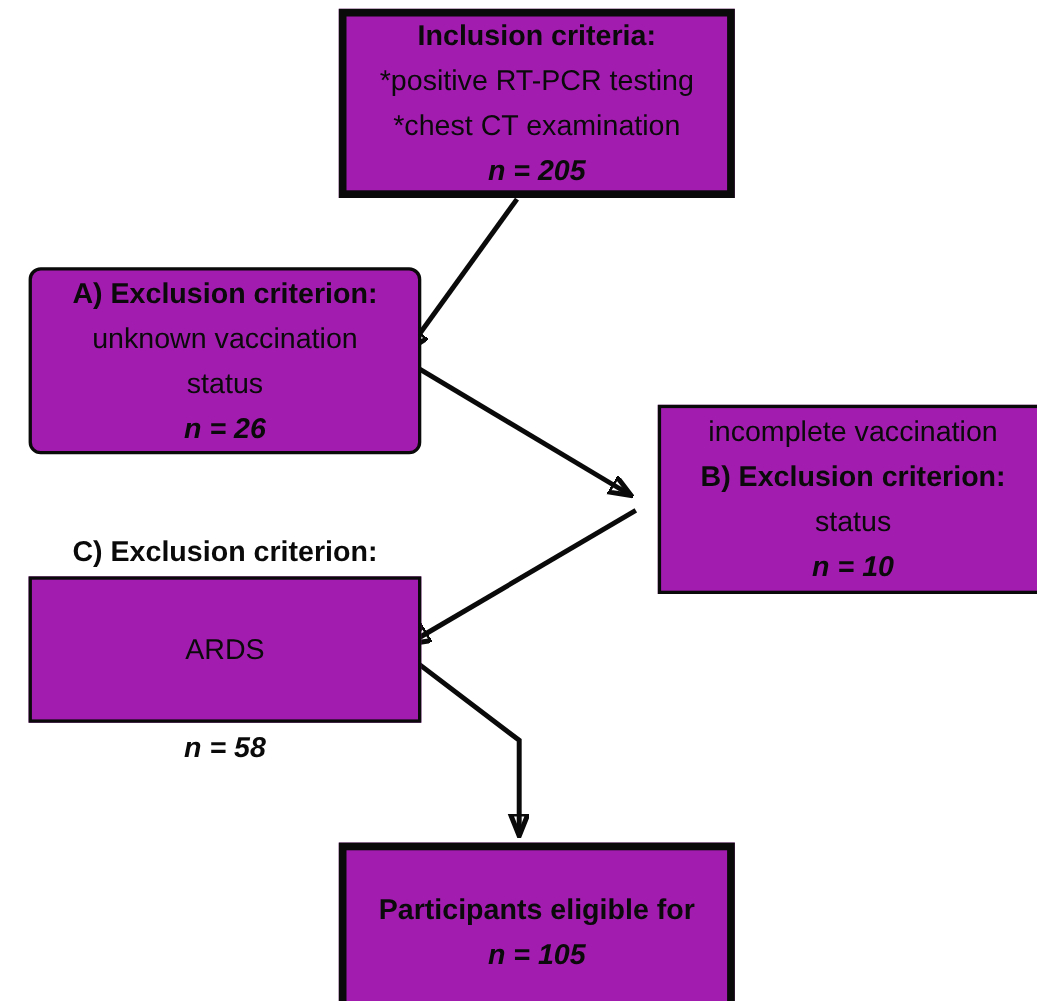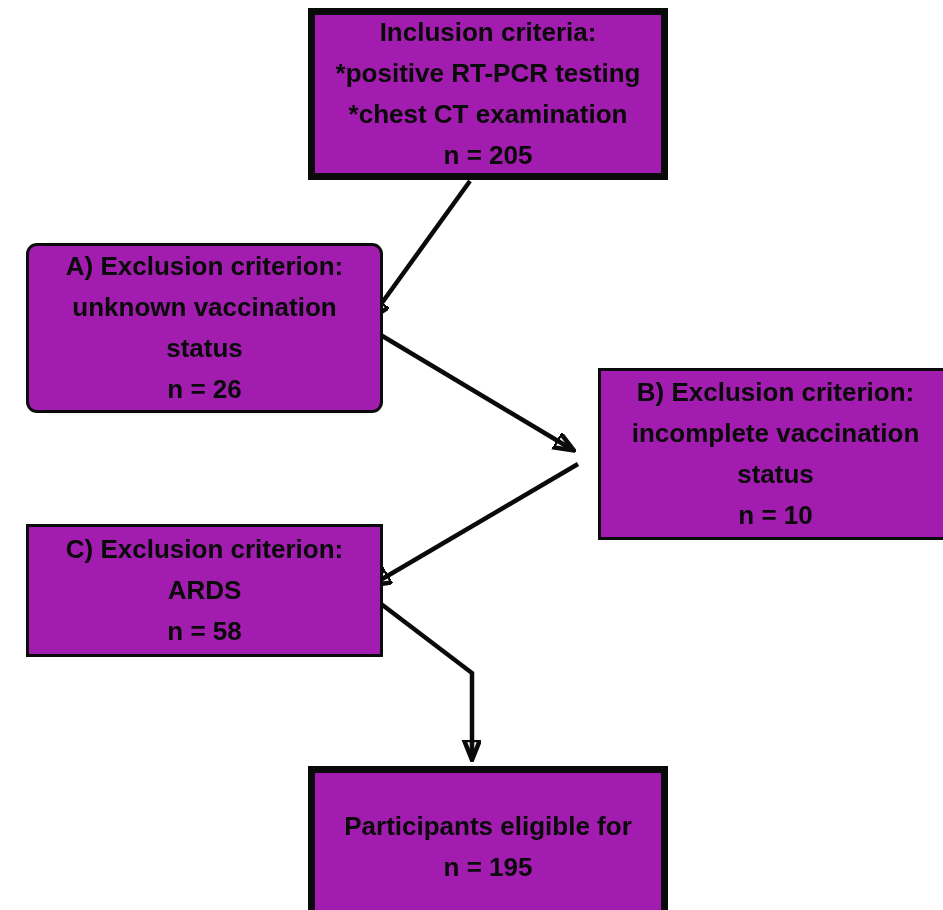--- a/index.html
+++ b/index.html
@@ -40,27 +40,28 @@
     text-align: center;
     margin-left: 18px;
   }
   .box.thick {
     border-width: 7px;
   }
   .line {
     font-size: 26px;
     line-height: 41px;
     white-space: nowrap;
-    font-weight: 700;
+    font-weight: 400;
   }
   .line.title {
     font-weight: 700;
   }
   .line.count {
     font-weight: 700;
+    font-style: italic;
   }
 </style>
 </head>
 <body>
 
 <div class="canvas">
 
   <svg class="arrows" width="943" height="910" viewBox="0 0 943 910" xmlns="http://www.w3.org/2000/svg">
     <defs>
       <marker id="ah" markerUnits="userSpaceOnUse" markerWidth="22" markerHeight="20" refX="19" refY="9" orient="auto">
@@ -81,30 +82,30 @@
   </div>
 
   <div class="box" style="left:8px; top:243px; width:357px; height:170px;border-radius:11px;">
     <div class="line title">A) Exclusion criterion:</div>
     <div class="line">unknown vaccination</div>
     <div class="line">status</div>
     <div class="line count">n = 26</div>
   </div>
 
   <div class="box" style="left:580px; top:368px; width:355px; height:172px;">
+    <div class="line">incomplete vaccination</div>
     <div class="line title">B) Exclusion criterion:</div>
-    <div class="line">incomplete vaccination</div>
     <div class="line">status</div>
     <div class="line count">n = 10</div>
   </div>
 
-  <div class="box" style="left:8px; top:524px; width:357px; height:133px;">
+  <div class="box" style="left:8px; top:524px; width:357px; height:133px;gap:48px;">
     <div class="line title">C) Exclusion criterion:</div>
     <div class="line">ARDS</div>
     <div class="line count">n = 58</div>
   </div>
 
   <div class="box thick" style="left:290px; top:766px; width:360px; height:162px;">
     <div class="line title">Participants eligible for</div>
-    <div class="line count">n = 195</div>
+    <div class="line count">n = 105</div>
   </div>
 
 </div>
 
 </body></html>

